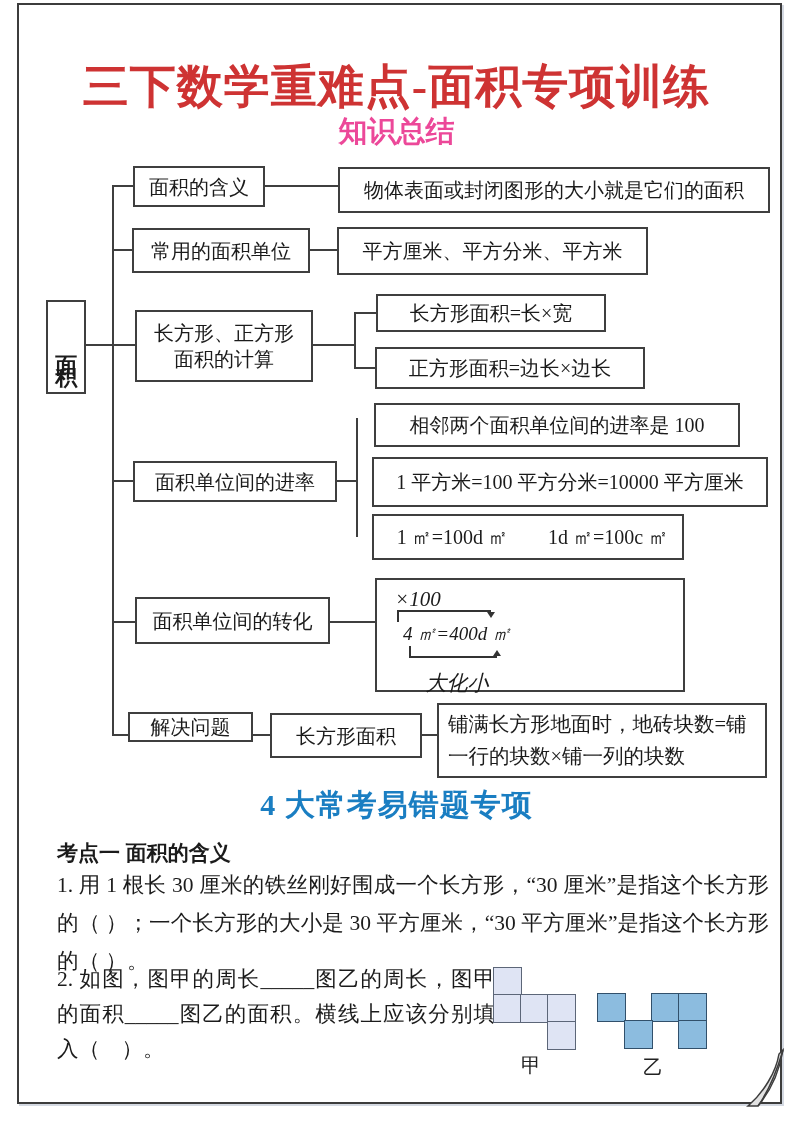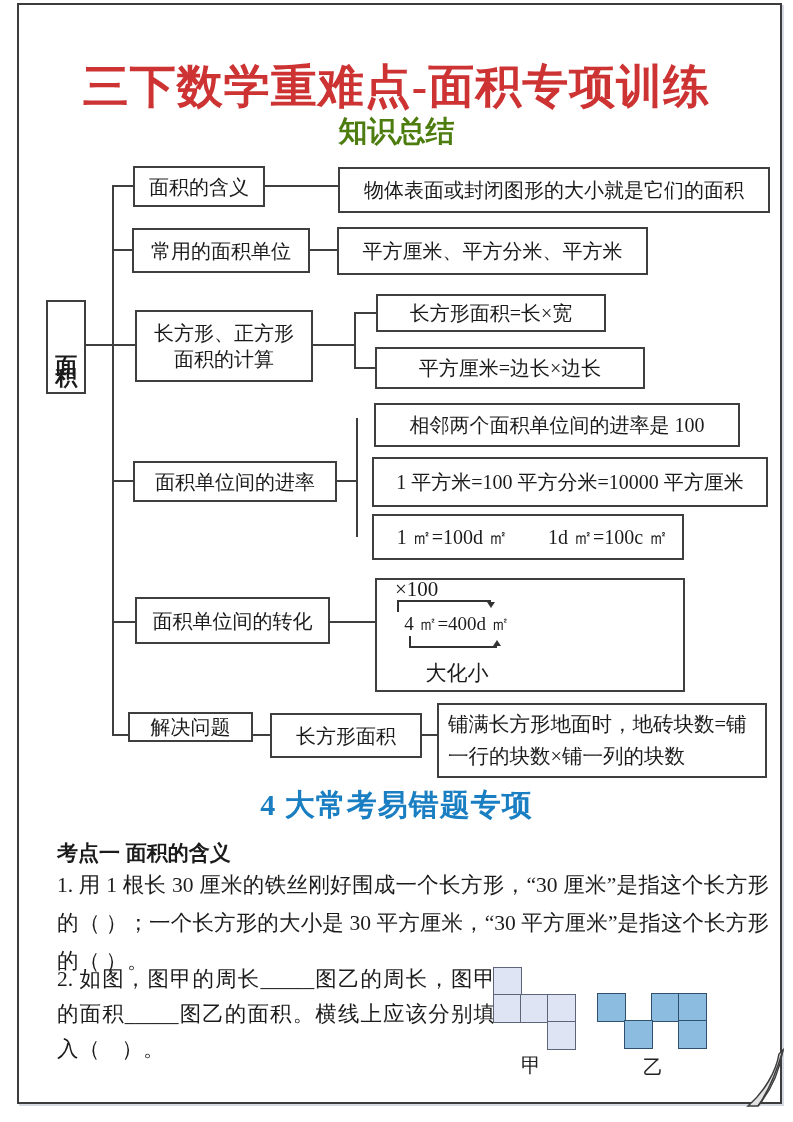--- a/index.html
+++ b/index.html
@@ -1,28 +1,28 @@
 <!DOCTYPE html>
 <html><head>
 <meta charset="utf-8">
 <style>
   html,body{margin:0;padding:0;background:#fff;}
   body{width:793px;height:1122px;position:relative;font-family:"Liberation Serif","DejaVu Serif",serif;color:#1b1b1b;}
   .frame{position:absolute;left:17px;top:3px;width:765px;height:1101px;border:2px solid #3c3c3c;background:#fff;box-shadow:2px 2px 0 rgba(160,170,190,.45);box-sizing:border-box;}
   .abs{position:absolute;box-sizing:border-box;}
   .title{left:0;top:56px;width:100%;text-align:center;font-size:46px;font-weight:bold;color:#ce3333;letter-spacing:1px;}
-  .subtitle{left:0;top:112px;width:100%;text-align:center;font-size:29px;font-weight:bold;color:#4d7c0f;}
+  .subtitle{left:0;top:112px;width:100%;text-align:center;font-size:29px;font-weight:bold;color:#ec4899;}
   .section2{left:0;top:785px;width:100%;text-align:center;font-size:30px;font-weight:bold;color:#1a7ec2;letter-spacing:1px;}
   .box{border:2px solid #3f3f3f;background:#fff;display:flex;align-items:center;justify-content:center;
        font-size:20px;line-height:1.3;text-align:center;white-space:pre-line;}
   .box.left{justify-content:flex-start;text-align:left;padding:4px 9px;}
   .ln{background:#3f3f3f;}
   .root{writing-mode:vertical-lr;text-orientation:upright;font-size:22px;letter-spacing:12px;font-weight:bold;padding-top:6px;}
   
-  .conv{display:flex;justify-content:space-between;padding:8px 14px 4px 14px;align-items:flex-end;}
+  .conv{display:flex;justify-content:space-between;padding:8px 14px 4px 14px;align-items:flex-start;font-style:italic;}
   .conv-col{display:flex;flex-direction:column;width:132px;}
   .conv-op{font-size:21px;line-height:22px;}
   .conv-op.l{align-self:flex-start;margin-left:4px;}
   .conv-op.r{align-self:center;}
   .brk{position:relative;height:10px;}
   .brk-top{border-top:2px solid #333;border-left:2px solid #333;width:92px;margin-left:6px;}
   .brk-top::after{content:"";position:absolute;right:-4px;top:0;border:4px solid transparent;border-top:6px solid #333;}
   .conv-eq{font-size:19px;line-height:24px;white-space:nowrap;}
   .brk-bot{border-bottom:2px solid #333;border-left:2px solid #333;width:86px;margin-left:18px;}
   .brk-bot::after{content:"";position:absolute;right:-4px;bottom:0;border:4px solid transparent;border-bottom:6px solid #333;}
@@ -70,21 +70,21 @@
 
 <div class="abs box" style="left:133px;top:166px;width:132px;height:41px;">面积的含义</div>
 <div class="abs box" style="left:338px;top:167px;width:432px;height:46px;">物体表面或封闭图形的大小就是它们的面积</div>
 
 <div class="abs box" style="left:132px;top:228px;width:178px;height:45px;font-family:Liberation Serif, serif;">常用的面积单位</div>
 <div class="abs box" style="left:337px;top:227px;width:311px;height:48px;">平方厘米、平方分米、平方米</div>
 
 <div class="abs box" style="left:135px;top:310px;width:178px;height:72px;">长方形、正方形
 面积的计算</div>
 <div class="abs box" style="left:376px;top:294px;width:230px;height:38px;">长方形面积=长×宽</div>
-<div class="abs box" style="left:375px;top:347px;width:270px;height:42px;">平方厘米=边长×边长</div>
+<div class="abs box" style="left:375px;top:347px;width:270px;height:42px;">正方形面积=边长×边长</div>
 
 <div class="abs box" style="left:133px;top:461px;width:204px;height:41px;">面积单位间的进率</div>
 <div class="abs box" style="left:374px;top:403px;width:366px;height:44px;">相邻两个面积单位间的进率是 100</div>
 <div class="abs box" style="left:372px;top:457px;width:396px;height:50px;">1 平方米=100 平方分米=10000 平方厘米</div>
 <div class="abs box" style="left:372px;top:514px;width:312px;height:46px;padding-left:9px;">1 ㎡=100d ㎡　　1d ㎡=100c ㎡</div>
 
 <div class="abs box" style="left:135px;top:597px;width:195px;height:47px;">面积单位间的转化</div>
 <div class="abs box conv" style="left:375px;top:578px;width:310px;height:114px;">
   <div class="conv-col">
     <div class="conv-op l">×100</div>

